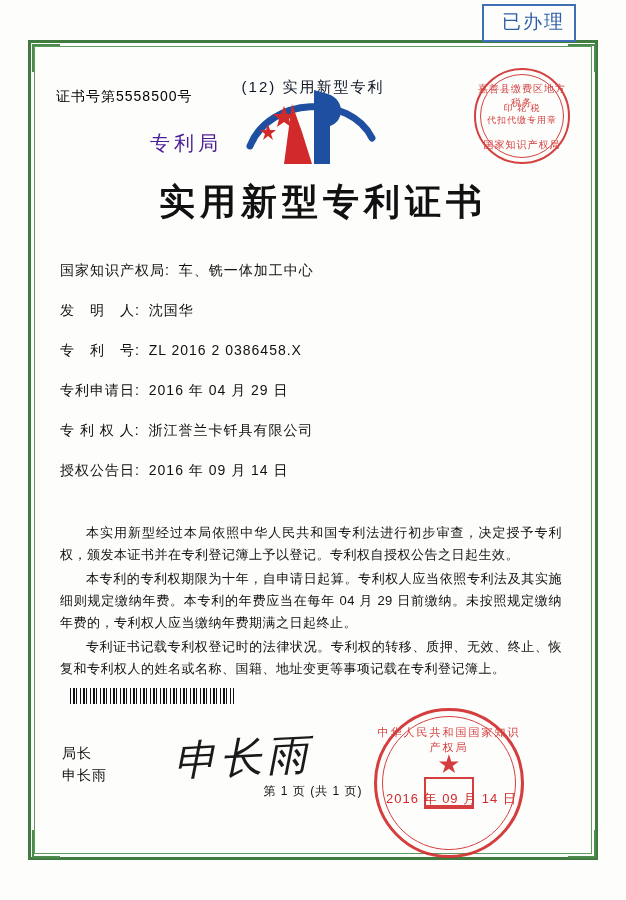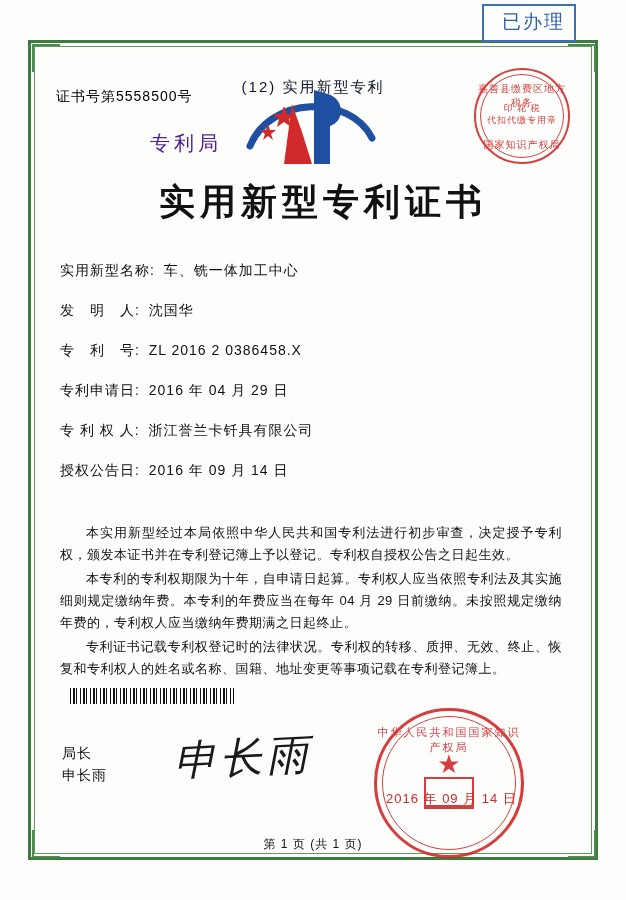--- a/index.html
+++ b/index.html
@@ -286,21 +286,21 @@
     font-size: 13px;
     color: #d02a2a;
     letter-spacing: 1px;
   }
 
   
   .footer {
     position: absolute;
     left: 0;
     right: 0;
-    top: 836px;
+    top: 783px;
     text-align: center;
     font-size: 12px;
     color: #111;
     letter-spacing: 1px;
   }
 </style>
 </head>
 <body>
 
 <div class="page">
@@ -336,21 +336,21 @@
       <div>印 花 税</div>
       <div>代扣代缴专用章</div>
     </div>
     <div class="seal-arc bottom">国家知识产权局</div>
   </div>
 
   <div class="main-title">实用新型专利证书</div>
 
   <div class="fields">
     <div class="field-row">
-      <span class="field-label">实用新型名称:</span>
+      <span class="field-label">国家知识产权局:</span>
       <span class="field-value">车、铣一体加工中心</span>
     </div>
     <div class="field-row">
       <span class="field-label">发　明　人:</span>
       <span class="field-value">沈国华</span>
     </div>
     <div class="field-row">
       <span class="field-label">专　利　号:</span>
       <span class="field-value">ZL 2016 2 0386458.X</span>
     </div>

